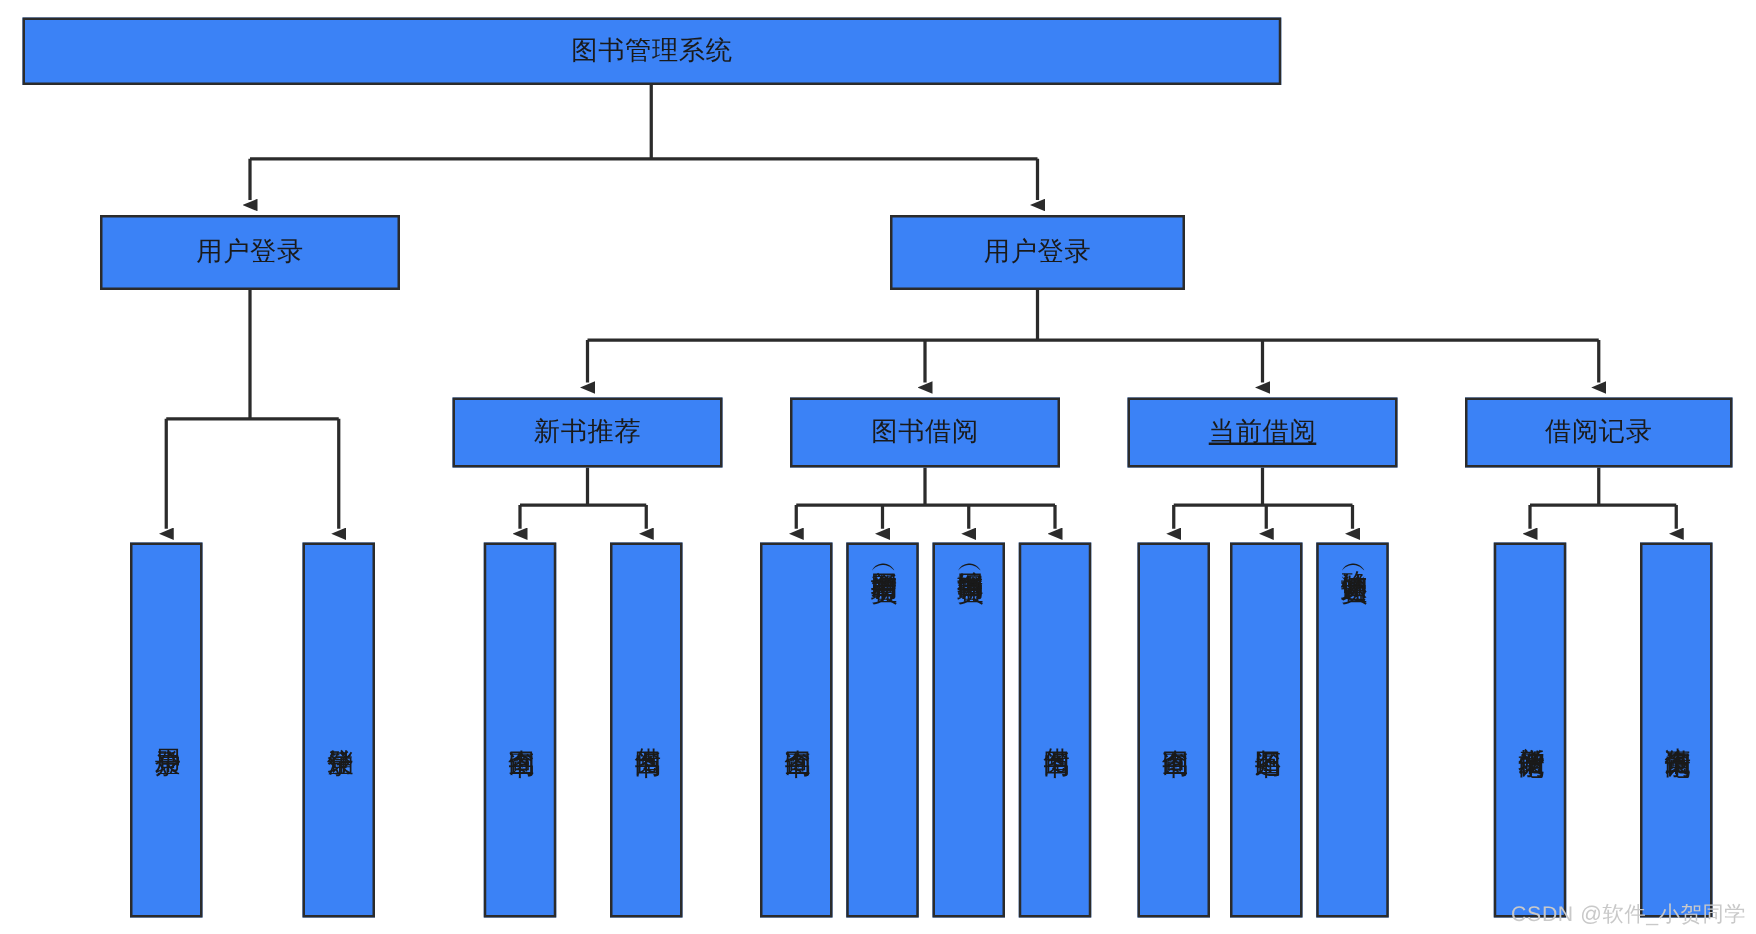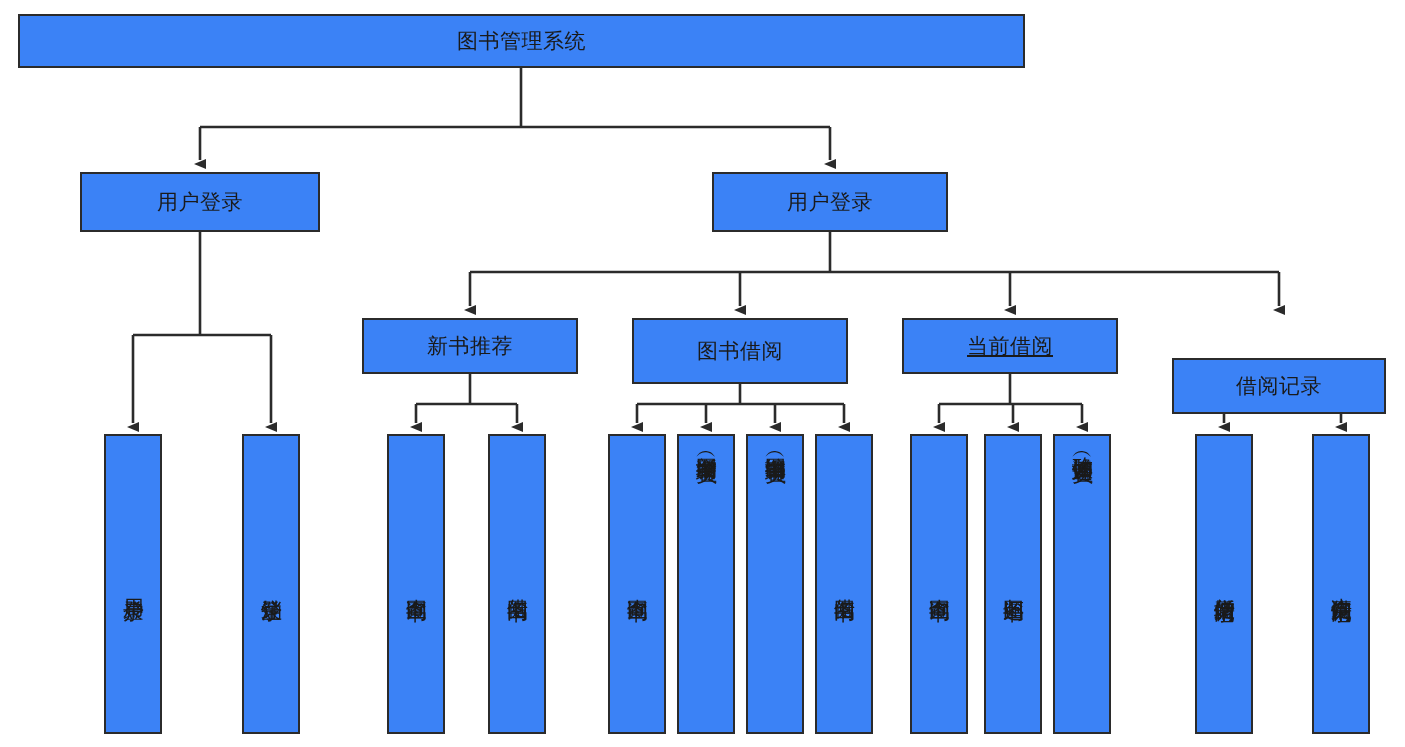--- a/index.html
+++ b/index.html
@@ -134,27 +134,27 @@
   <div class="node-box" style="left:80px; top:172px; width:240px; height:60px;">
     <span class="node-label-h">用户登录</span>
   </div>
   <div class="node-box" style="left:712px; top:172px; width:236px; height:60px;">
     <span class="node-label-h">用户登录</span>
   </div>
 
   <div class="node-box" style="left:362px; top:318px; width:216px; height:56px;align-items:center;">
     <span class="node-label-h">新书推荐</span>
   </div>
-  <div class="node-box" style="left:632px; top:318px; width:216px; height:66px;">
+  <div class="node-box" style="left:632px; top:318px; width:216px; height:56px;">
     <span class="node-label-h">图书借阅</span>
   </div>
   <div class="node-box" style="left:902px; top:318px; width:216px; height:56px;text-decoration:underline;">
     <span class="node-label-h">当前借阅</span>
   </div>
-  <div class="node-box" style="left:1172px; top:318px; width:214px; height:56px;margin-top:40px;">
+  <div class="node-box" style="left:1172px; top:318px; width:214px; height:56px;">
     <span class="node-label-h">借阅记录</span>
   </div>
 
   <div class="node-box leaf-box centered" style="left:104px; top:434px; width:58px; height:300px;">
     <span class="node-label-v">用户登录</span>
   </div>
   <div class="node-box leaf-box centered" style="left:242px; top:434px; width:58px; height:300px;">
     <span class="node-label-v">注销登录</span>
   </div>
 
@@ -188,14 +188,15 @@
     <span class="node-label-v">确认归还（管理员）</span>
   </div>
 
   <div class="node-box leaf-box centered" style="left:1195px; top:434px; width:58px; height:300px;">
     <span class="node-label-v">新增借阅记录</span>
   </div>
   <div class="node-box leaf-box centered" style="left:1312px; top:434px; width:58px; height:300px;">
     <span class="node-label-v">查询借阅记录</span>
   </div>
 
+  <div id="watermark">CSDN @软件_小贺同学</div>
 
 </div>
 
 </body></html>

